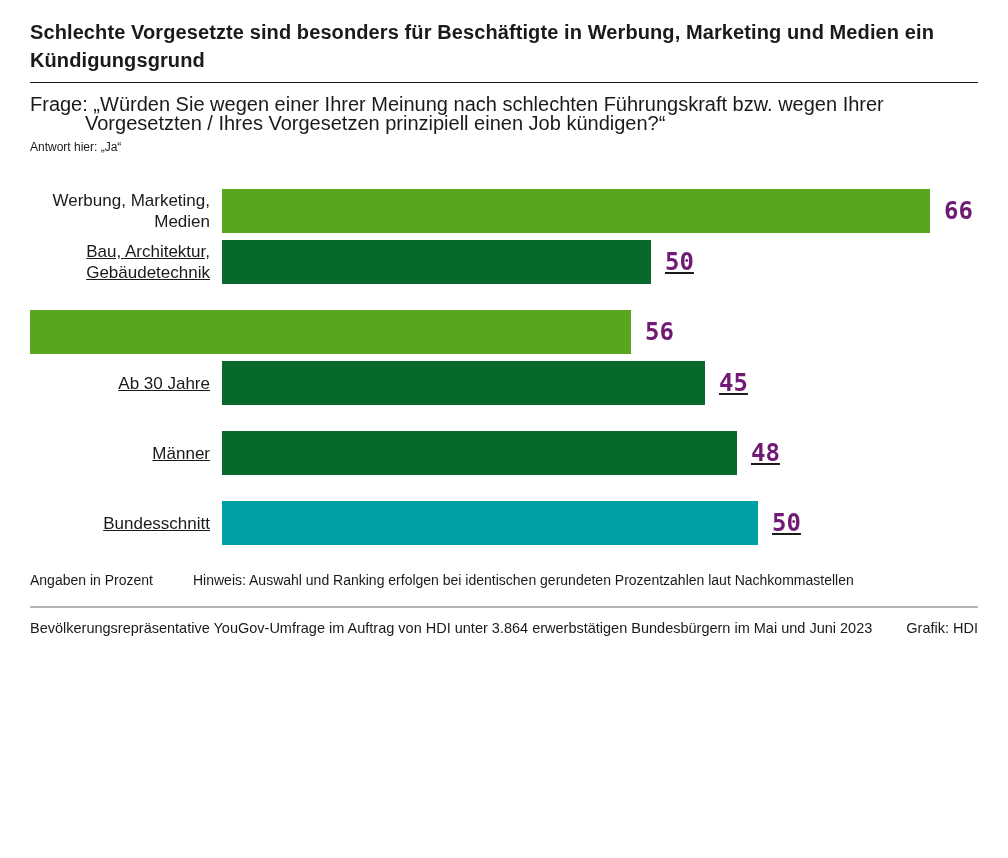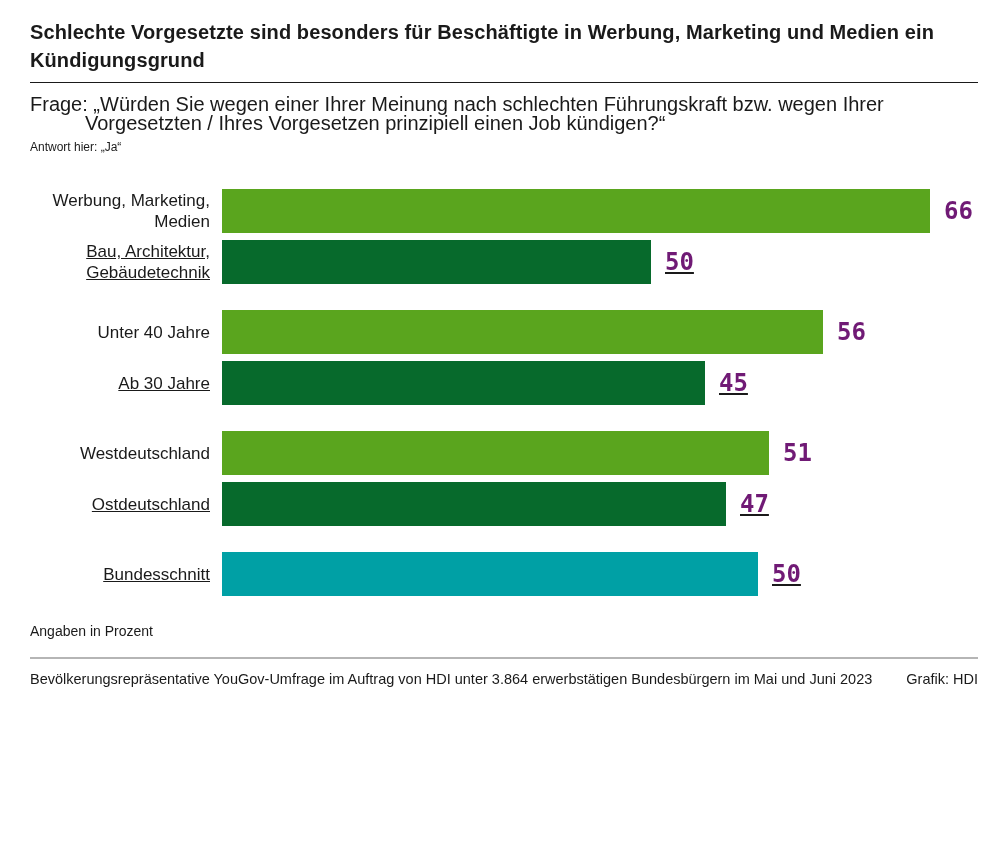--- a/index.html
+++ b/index.html
@@ -67,55 +67,48 @@
           <div class="bar-value">66</div>
         </div>
         <div class="bar-row">
           <div class="bar-label">Bau, Architektur, Gebäudetechnik</div>
           <div class="bar" style="width: 429px; background: rgb(7, 106, 44);"></div>
           <div class="bar-value">50</div>
         </div>
       </div>
       <div class="bar-group">
         <div class="bar-row">
-          <div class="bar-label">Unter 40 Jahre</div>
           <div class="bar" style="width: 601px; background: rgb(90, 165, 30);"></div>
           <div class="bar-value">56</div>
         </div>
         <div class="bar-row">
           <div class="bar-label">Ab 30 Jahre</div>
           <div class="bar" style="width: 483px; background: rgb(7, 106, 44);"></div>
           <div class="bar-value">45</div>
         </div>
       </div>
       <div class="bar-group">
-      </div>
-      <div class="bar-group">
         <div class="bar-row">
-          <div class="bar-label">Westdeutschland</div>
-          <div class="bar" style="width: 547px; background: rgb(90, 165, 30);"></div>
-          <div class="bar-value">51</div>
-        </div>
-        <div class="bar-row">
-          <div class="bar-label">Ostdeutschland</div>
-          <div class="bar" style="width: 504px; background: rgb(7, 106, 44);"></div>
-          <div class="bar-value">47</div>
+          <div class="bar-label">Männer</div>
+          <div class="bar" style="width: 515px; background: rgb(7, 106, 44);"></div>
+          <div class="bar-value">48</div>
         </div>
       </div>
       <div class="bar-group">
         <div class="bar-row">
           <div class="bar-label">Bundesschnitt</div>
           <div class="bar" style="width: 536px; background: rgb(0, 160, 165);"></div>
           <div class="bar-value">50</div>
         </div>
       </div>
     </div>
 
   <div class="footnotes">
     <span>Angaben in Prozent</span>
+    <span>Hinweis: Auswahl und Ranking erfolgen bei identischen gerundeten Prozentzahlen laut Nachkommastellen</span>
   </div>
 
   <hr class="gray-rule">
 
   <div class="source-row">
     <span>Bevölkerungsrepräsentative YouGov-Umfrage im Auftrag von HDI unter 3.864 erwerbstätigen Bundesbürgern im Mai und Juni 2023</span>
     <span>Grafik: HDI</span>
   </div>
 
 </div>

